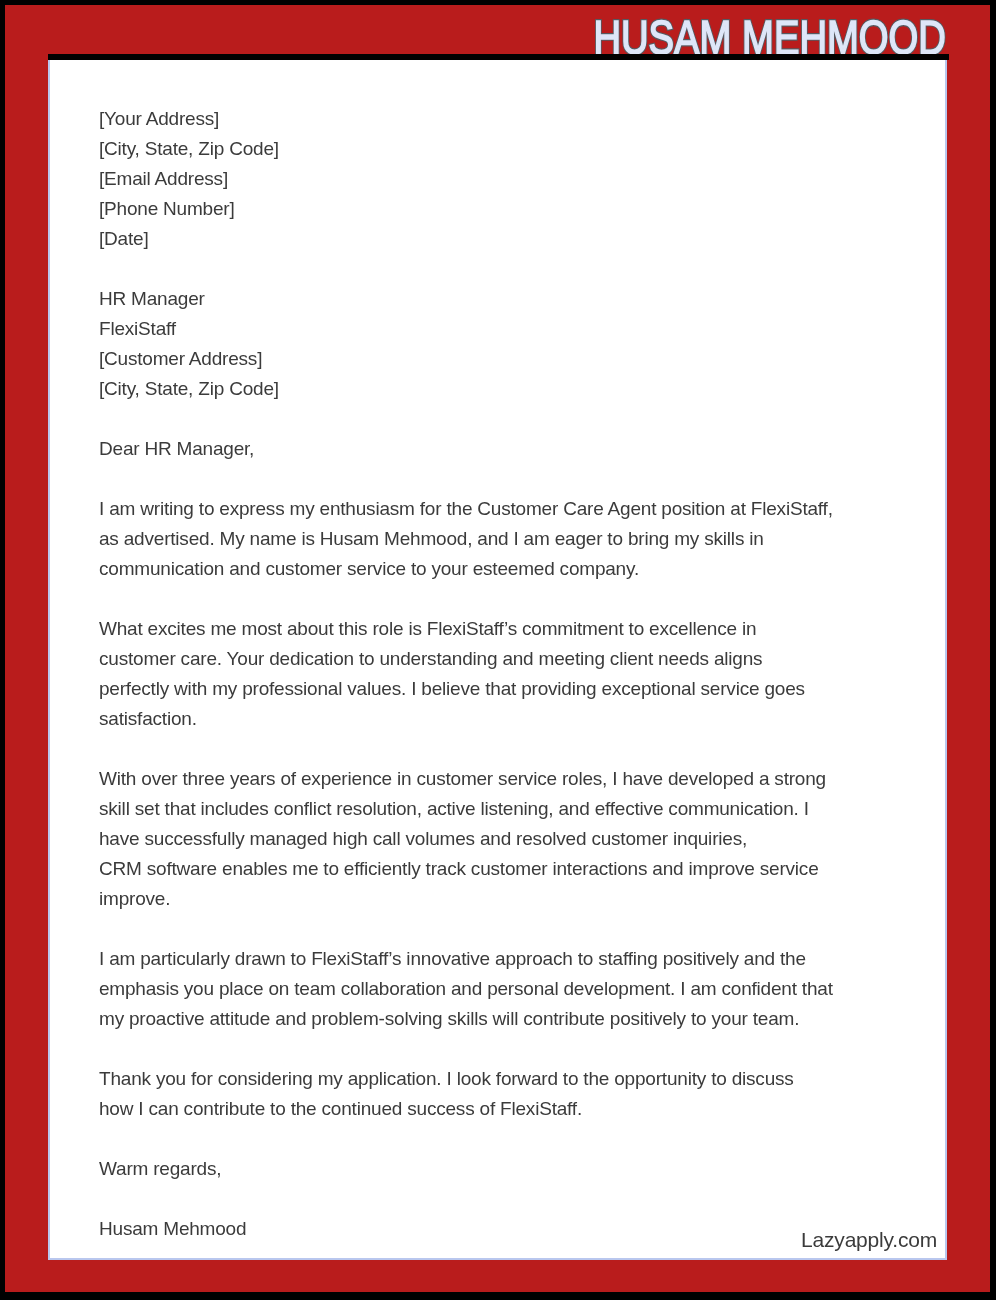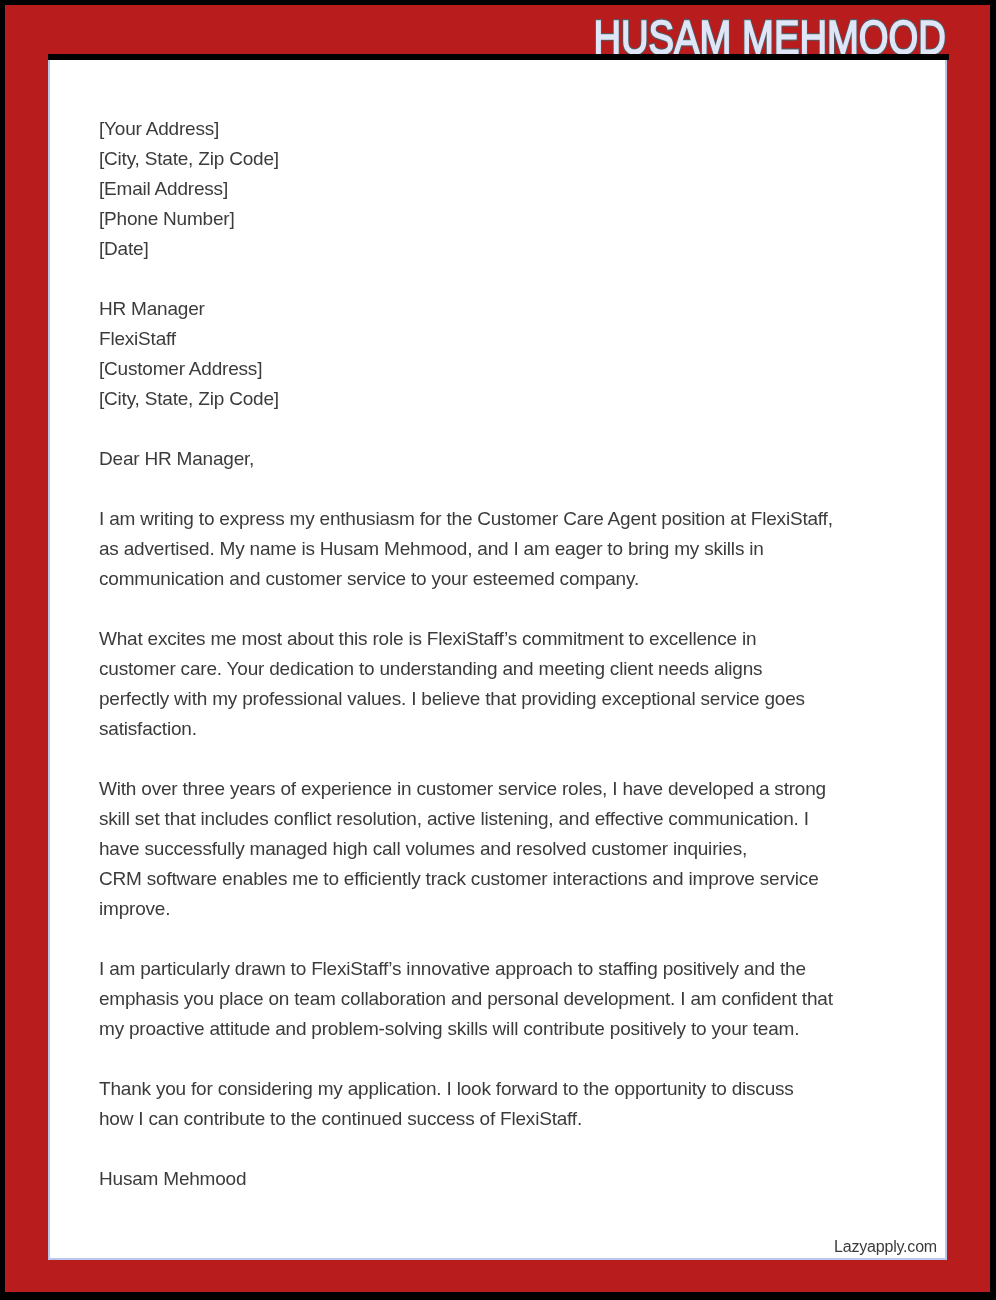--- a/index.html
+++ b/index.html
@@ -70,28 +70,28 @@
     overflow: visible;
   }
 
   .content {
     padding: 40px 40px 0 49px;
     font-size: 19px;
     line-height: 30px;
     letter-spacing: -0.2px;
     color: #3b3b3b;
   }
-  .block { margin: 14px 0 30px 0; }
+  .block { margin: 4px 0 30px 0; }
   .line { white-space: nowrap; }
 
   .watermark {
     position: absolute;
     right: 8px;
-    bottom: 1px;
-    font-size: 16px;
+    bottom: 8px;
+    font-size: 21px;
     line-height: 20px;
     letter-spacing: -0.2px;
     color: #3b3b3b;
   }
 </style>
 </head>
 <body>
 
 <div class="frame">
 
@@ -147,20 +147,21 @@
           <div class="line">I am particularly drawn to FlexiStaff’s innovative approach to staffing positively and the</div>
           <div class="line">emphasis you place on team collaboration and personal development. I am confident that</div>
           <div class="line">my proactive attitude and problem-solving skills will contribute positively to your team.</div>
         </div>
 
       <div class="block">
           <div class="line">Thank you for considering my application. I look forward to the opportunity to discuss</div>
           <div class="line">how I can contribute to the continued success of FlexiStaff.</div>
         </div>
 
+      <div class="block">Warm regards,</div>
 
       <div class="block">Husam Mehmood</div>
 
     </div>
 
     <div class="watermark">Lazyapply.com</div>
   </div>
 
 </div>
 

